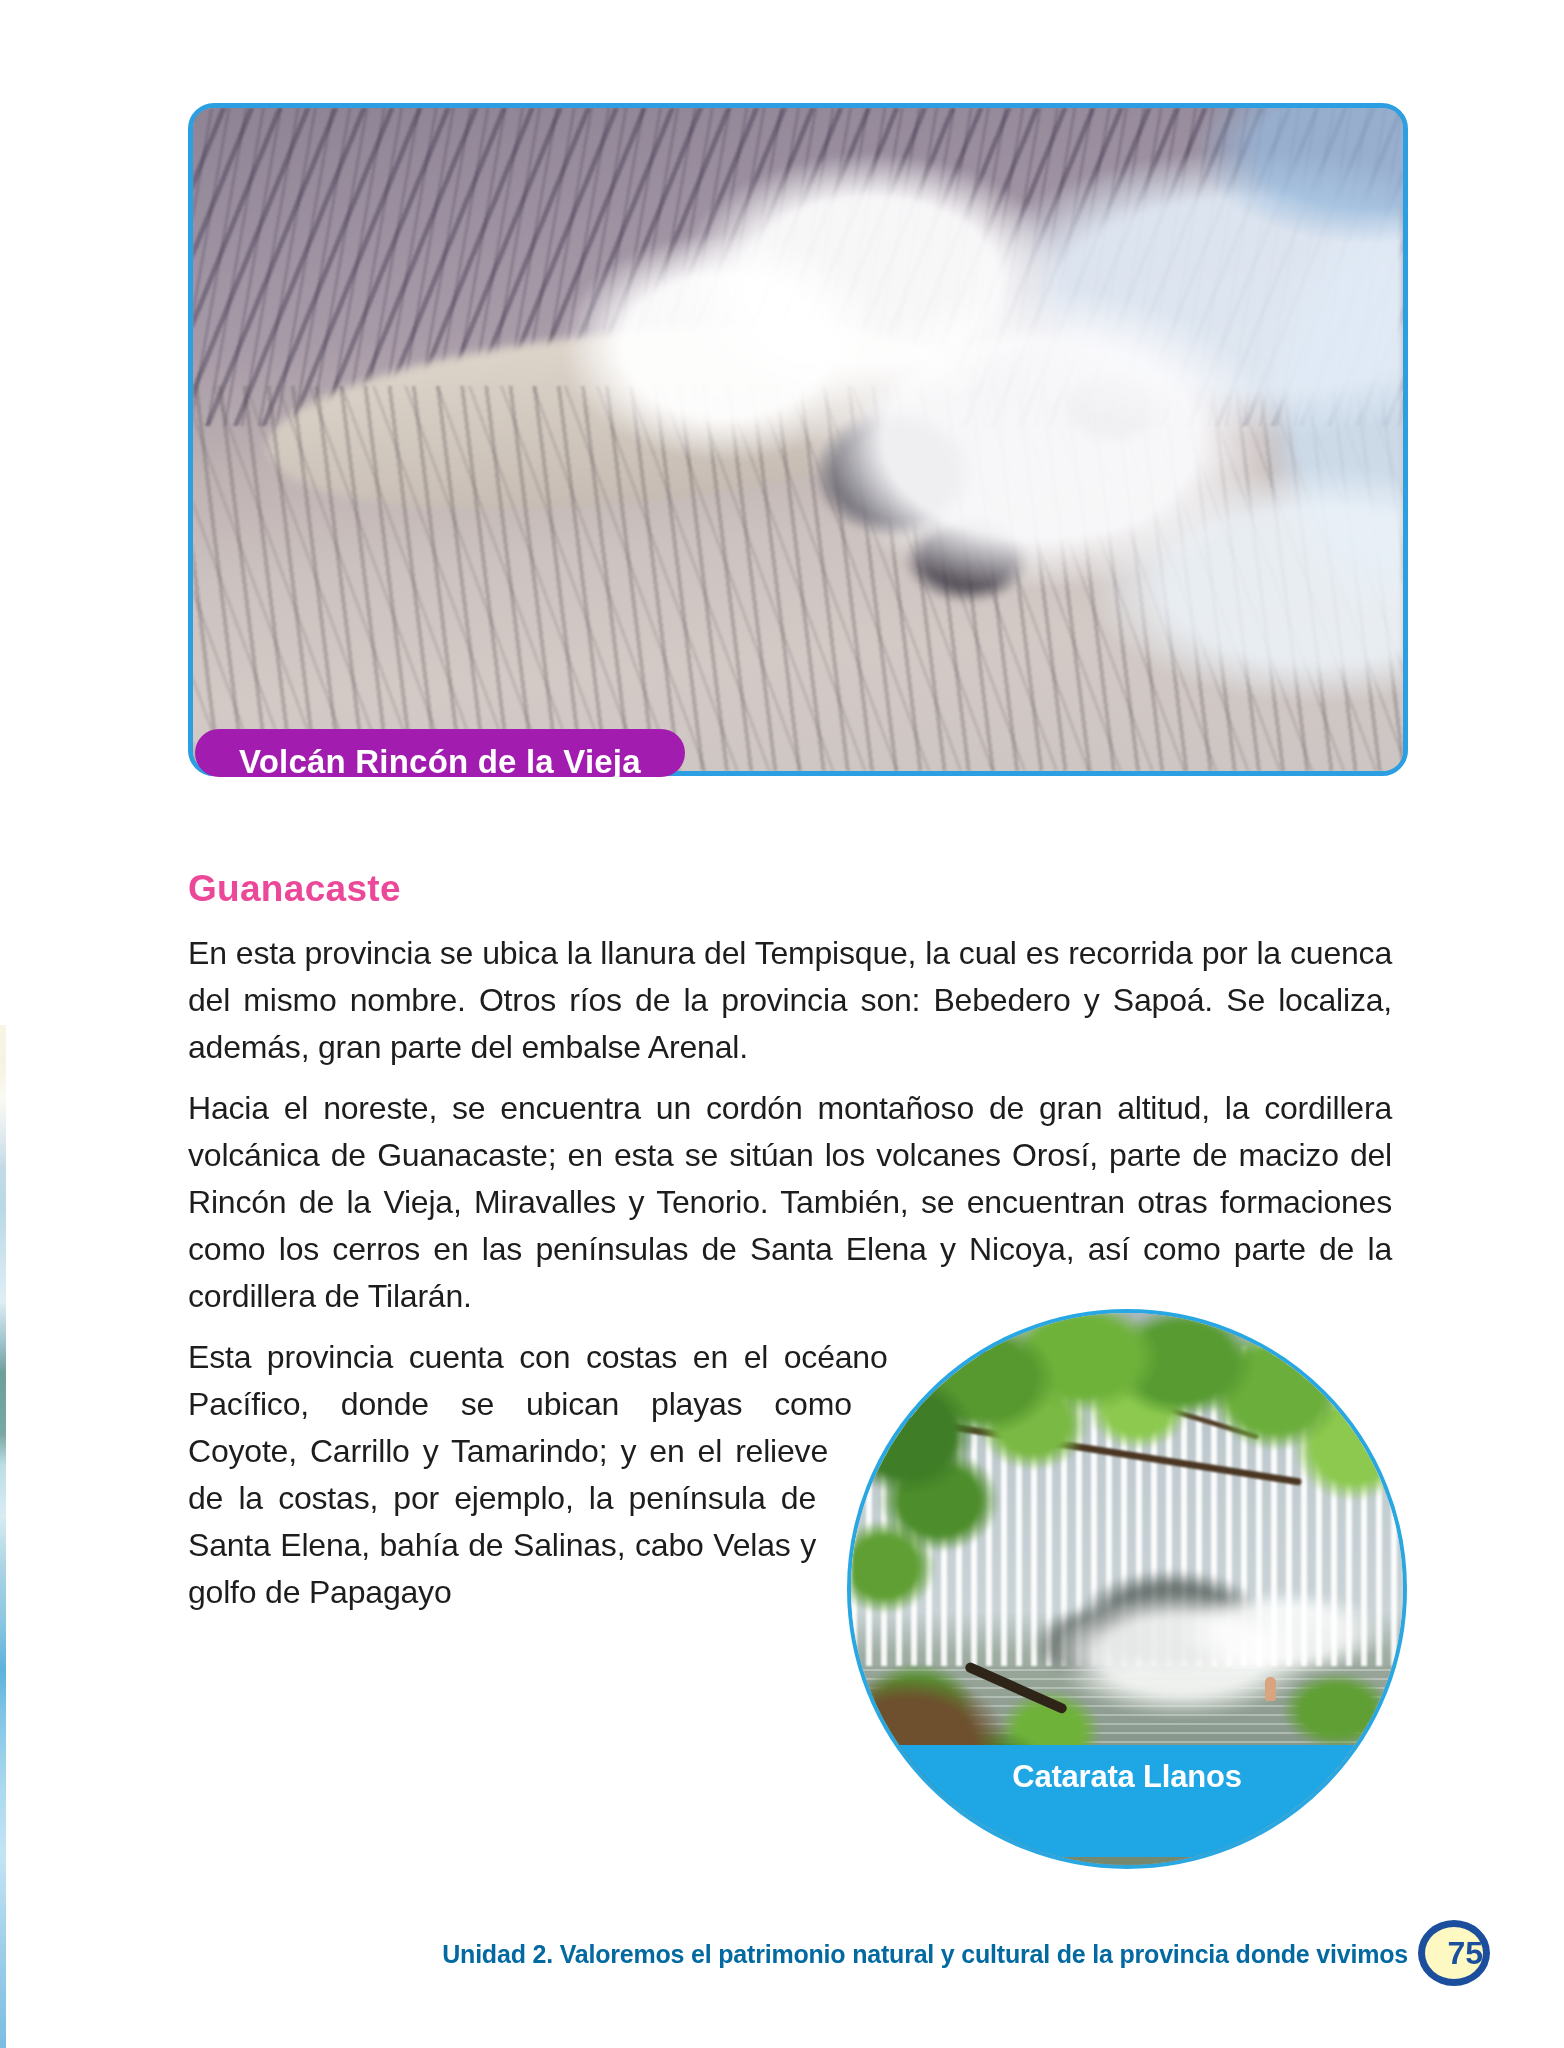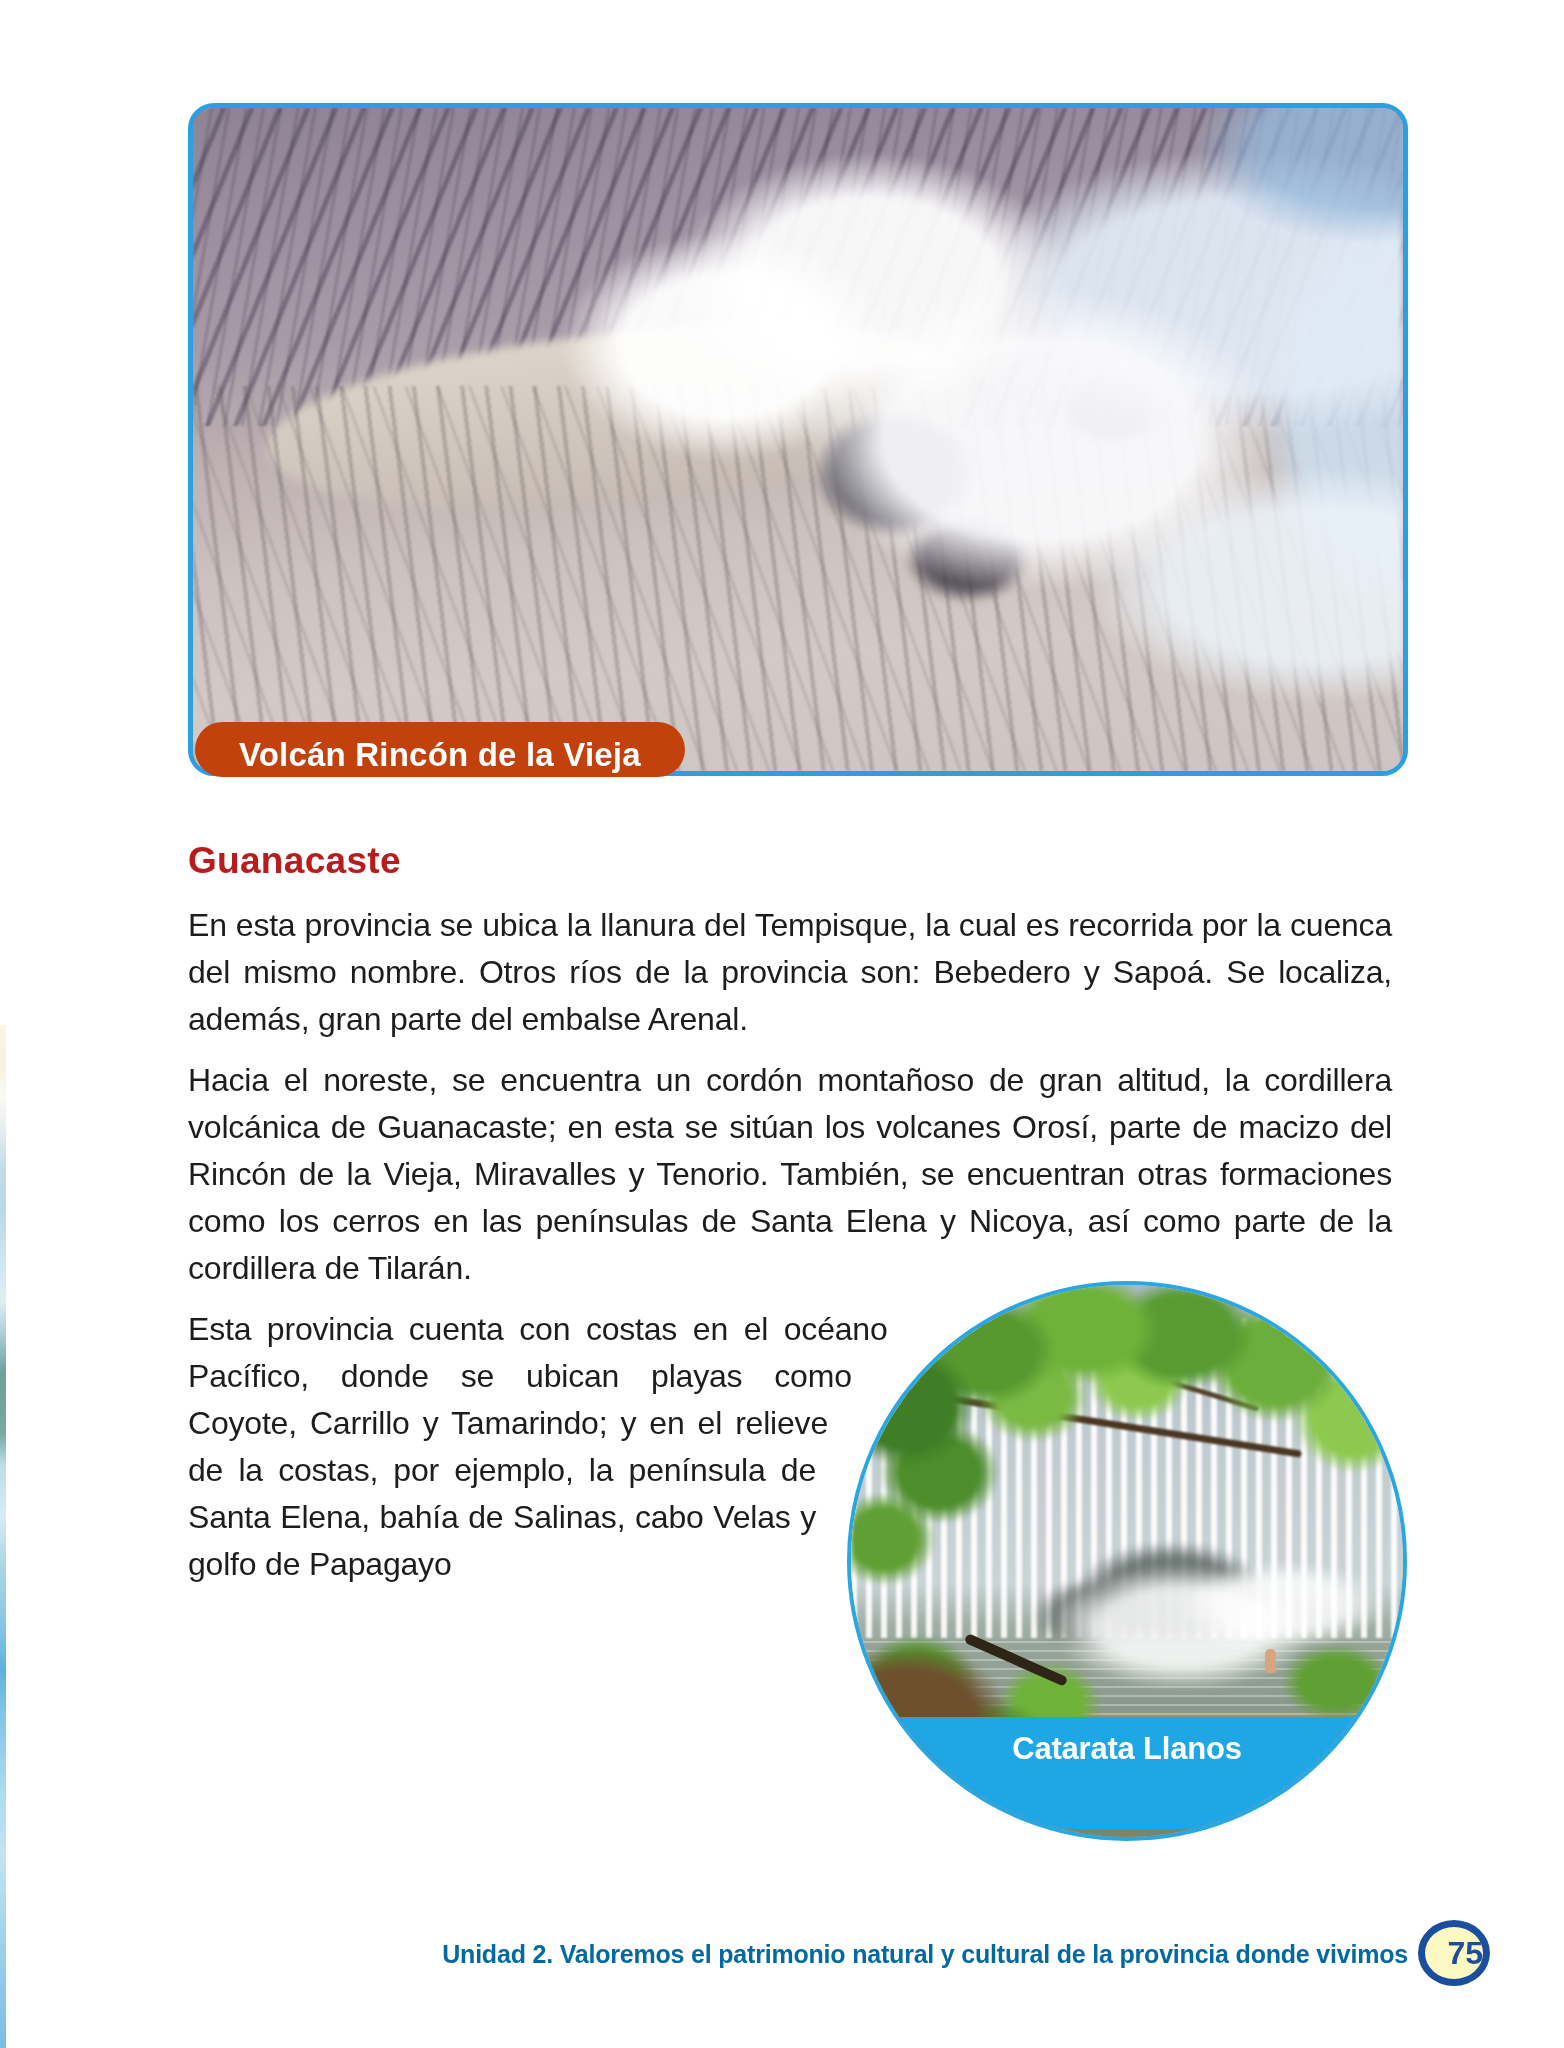--- a/index.html
+++ b/index.html
@@ -35,27 +35,27 @@
                radial-gradient(6% 8% at 76% 45%,rgba(62,58,72,.7) 0 50%,rgba(0,0,0,0) 75%);}
   .hero-art .steam{position:absolute;inset:0;filter:blur(3px);
     background:radial-gradient(19% 24% at 44% 36%,rgba(255,255,255,.95) 0 45%,rgba(255,255,255,0) 72%),
                radial-gradient(22% 26% at 56% 26%,rgba(255,255,255,.92) 0 48%,rgba(255,255,255,0) 74%),
                radial-gradient(26% 30% at 70% 50%,rgba(250,250,252,.94) 0 50%,rgba(255,255,255,0) 76%),
                radial-gradient(32% 28% at 88% 28%,rgba(226,236,247,.9) 0 52%,rgba(255,255,255,0) 78%),
                radial-gradient(26% 24% at 93% 72%,rgba(236,243,249,.85) 0 48%,rgba(255,255,255,0) 74%),
                radial-gradient(14% 40% at 99% 45%,rgba(205,225,243,.8) 0 55%,rgba(255,255,255,0) 80%);}
   .hero-art .sky-tint{position:absolute;inset:0;
     background:radial-gradient(18% 18% at 97% 6%,rgba(150,185,220,.75) 0 50%,rgba(0,0,0,0) 80%);}
-  .hero-caption{position:absolute;left:2px;bottom:-6px;height:55px;line-height:66px;
-    padding:0 44px;border-radius:33px;background:#c2410c;color:#ffffff;
+  .hero-caption{position:absolute;left:2px;bottom:-6px;height:48px;line-height:66px;
+    padding:0 44px;border-radius:33px;background:#a21caf;color:#ffffff;
     font-size:33px;font-weight:bold;letter-spacing:.2px;white-space:nowrap;}
 
   
-  .heading{margin:64px 0 20px 188px;font-size:37px;line-height:42px;font-weight:bold;
-    color:#b91c1c;letter-spacing:.3px;}
+  .heading{margin:92px 0 20px 188px;font-size:37px;line-height:42px;font-weight:bold;
+    color:#ec4899;letter-spacing:.3px;}
   .text-flow{margin-left:188px;width:1220px;color:#1d1d1f;font-size:32px;line-height:47px;
     text-align:justify;letter-spacing:-.2px;}
   .text-flow::after{content:"";display:block;clear:both;}
   .text-flow p{margin:0 16px 14px 0;}
   .float-spacer{float:right;width:0;height:348px;}
 
   
   .circle-fig{float:right;clear:right;width:622px;height:622px;margin:0 -30px 0 0;
     shape-outside:circle(306px);}
   .circle-art{position:relative;box-sizing:border-box;margin:31px;width:560px;height:560px;

